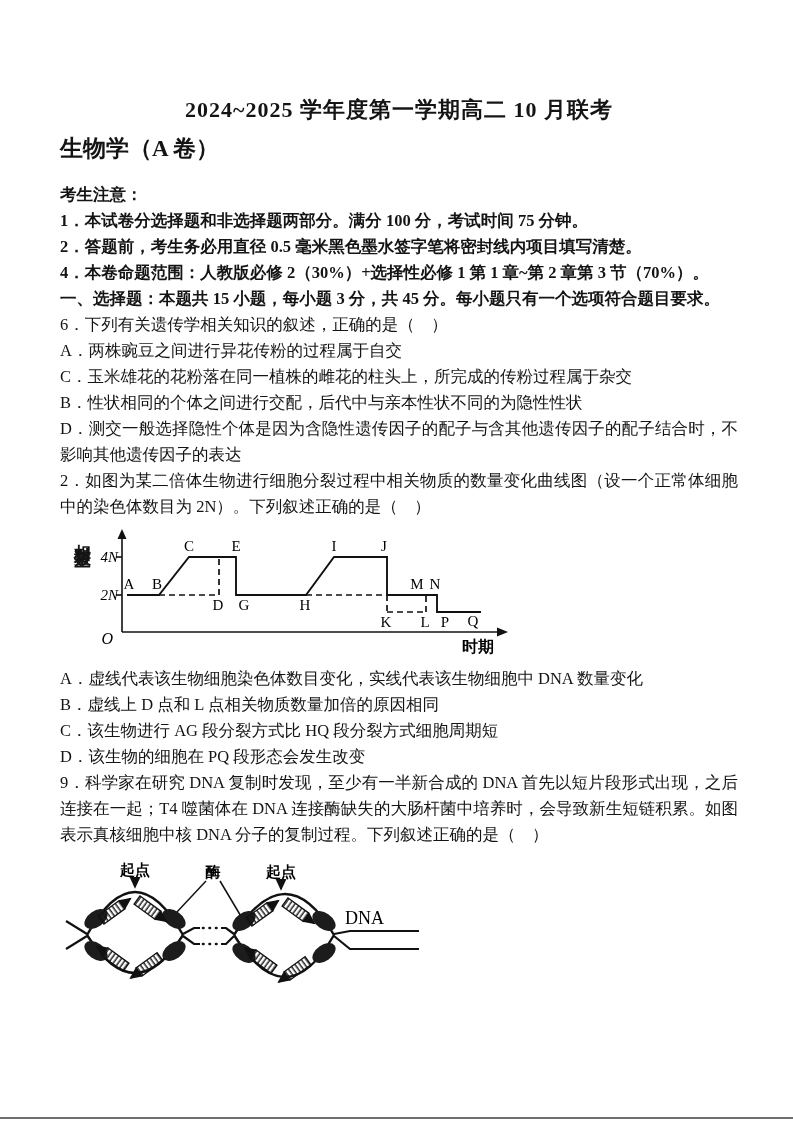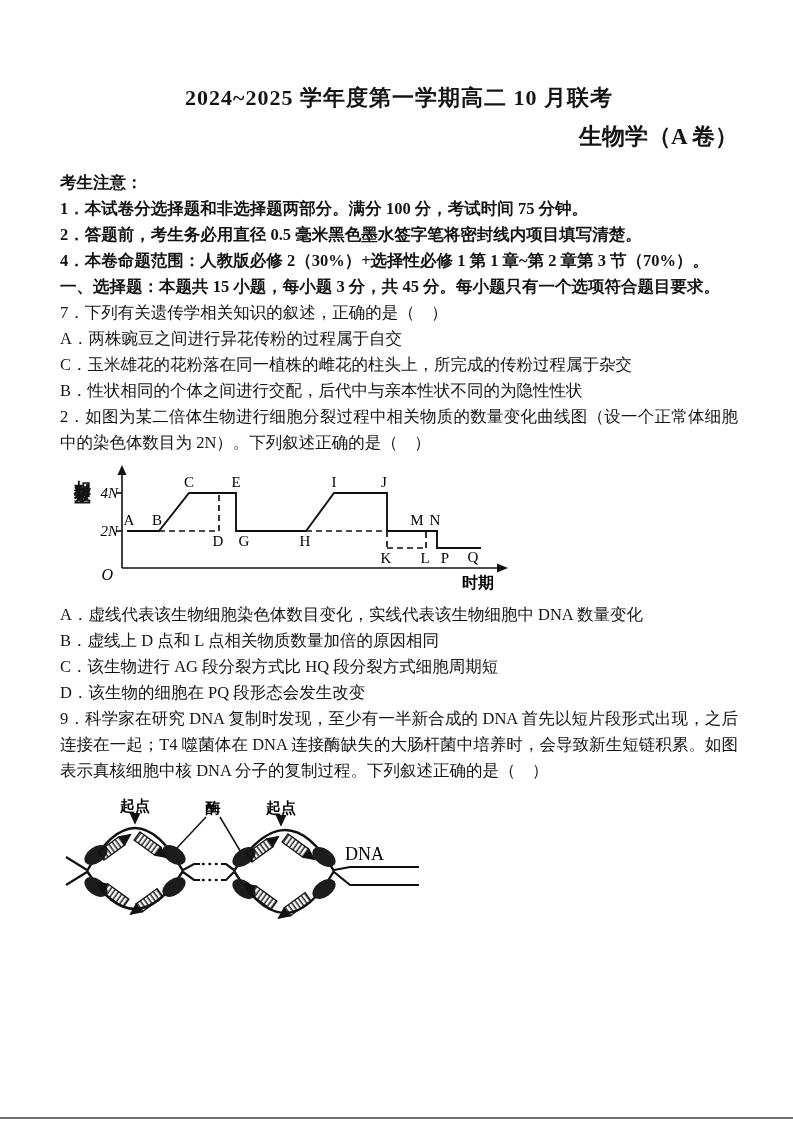--- a/index.html
+++ b/index.html
@@ -7,29 +7,29 @@
   body {
     width: 793px; height: 1122px;
     background: #ffffff;
     color: #141414;
     font-family: "Liberation Serif", serif;
     position: relative;
     overflow: hidden;
   }
   .content {
     position: absolute;
-    left: 60px; top: 84px;
+    left: 60px; top: 96px;
     width: 678px;
   }
   .title {
     font-size: 22px; font-weight: bold; text-align: center;
     letter-spacing: 1px; margin: 0 0 10px 0; line-height: 28px;
   }
   .subtitle {
-    font-size: 23px; font-weight: bold; text-align: right;
+    font-size: 23px; font-weight: bold; text-align: left;
     margin: 0 0 18px 0; line-height: 30px;
   }
   p.line {
     margin: 0; font-size: 16.5px; line-height: 26px;
     text-align: justify;
   }
   p.bold { font-weight: bold; }
   .chart-fig {
     position: relative; width: 460px; height: 132px;
     margin: 8px 0 6px 6px;
@@ -58,24 +58,25 @@
 
   <p class="title">2024~2025 学年度第一学期高二 10 月联考</p>
   <p class="subtitle">生物学（A 卷）</p>
 
   <p class="line bold">考生注意：</p>
   <p class="line bold">1．本试卷分选择题和非选择题两部分。满分 100 分，考试时间 75 分钟。</p>
   <p class="line bold">2．答题前，考生务必用直径 0.5 毫米黑色墨水签字笔将密封线内项目填写清楚。</p>
   <p class="line bold">4．本卷命题范围：人教版必修 2（30%）+选择性必修 1 第 1 章~第 2 章第 3 节（70%）。</p>
   <p class="line bold">一、选择题：本题共 15 小题，每小题 3 分，共 45 分。每小题只有一个选项符合题目要求。</p>
 
-  <p class="line">7．下列有关遗传学相关知识的叙述，正确的是（　）</p>
+  <p class="line">6．下列有关遗传学相关知识的叙述，正确的是（　）</p>
   <p class="line">A．两株豌豆之间进行异花传粉的过程属于自交</p>
   <p class="line">C．玉米雄花的花粉落在同一植株的雌花的柱头上，所完成的传粉过程属于杂交</p>
   <p class="line">B．性状相同的个体之间进行交配，后代中与亲本性状不同的为隐性性状</p>
+  <p class="line">D．测交一般选择隐性个体是因为含隐性遗传因子的配子与含其他遗传因子的配子结合时，不影响其他遗传因子的表达</p>
 
   <p class="line">2．如图为某二倍体生物进行细胞分裂过程中相关物质的数量变化曲线图（设一个正常体细胞中的染色体数目为 2N）。下列叙述正确的是（　）</p>
 
   
   <div class="chart-fig">
     <div class="ytitle">相对数量</div>
     <svg width="460" height="132" viewBox="0 0 460 132">
 
       <line x1="56" y1="104" x2="56" y2="8" stroke="#111" stroke-width="1.6"></line>
       <line x1="56" y1="104" x2="434" y2="104" stroke="#111" stroke-width="1.6"></line>

